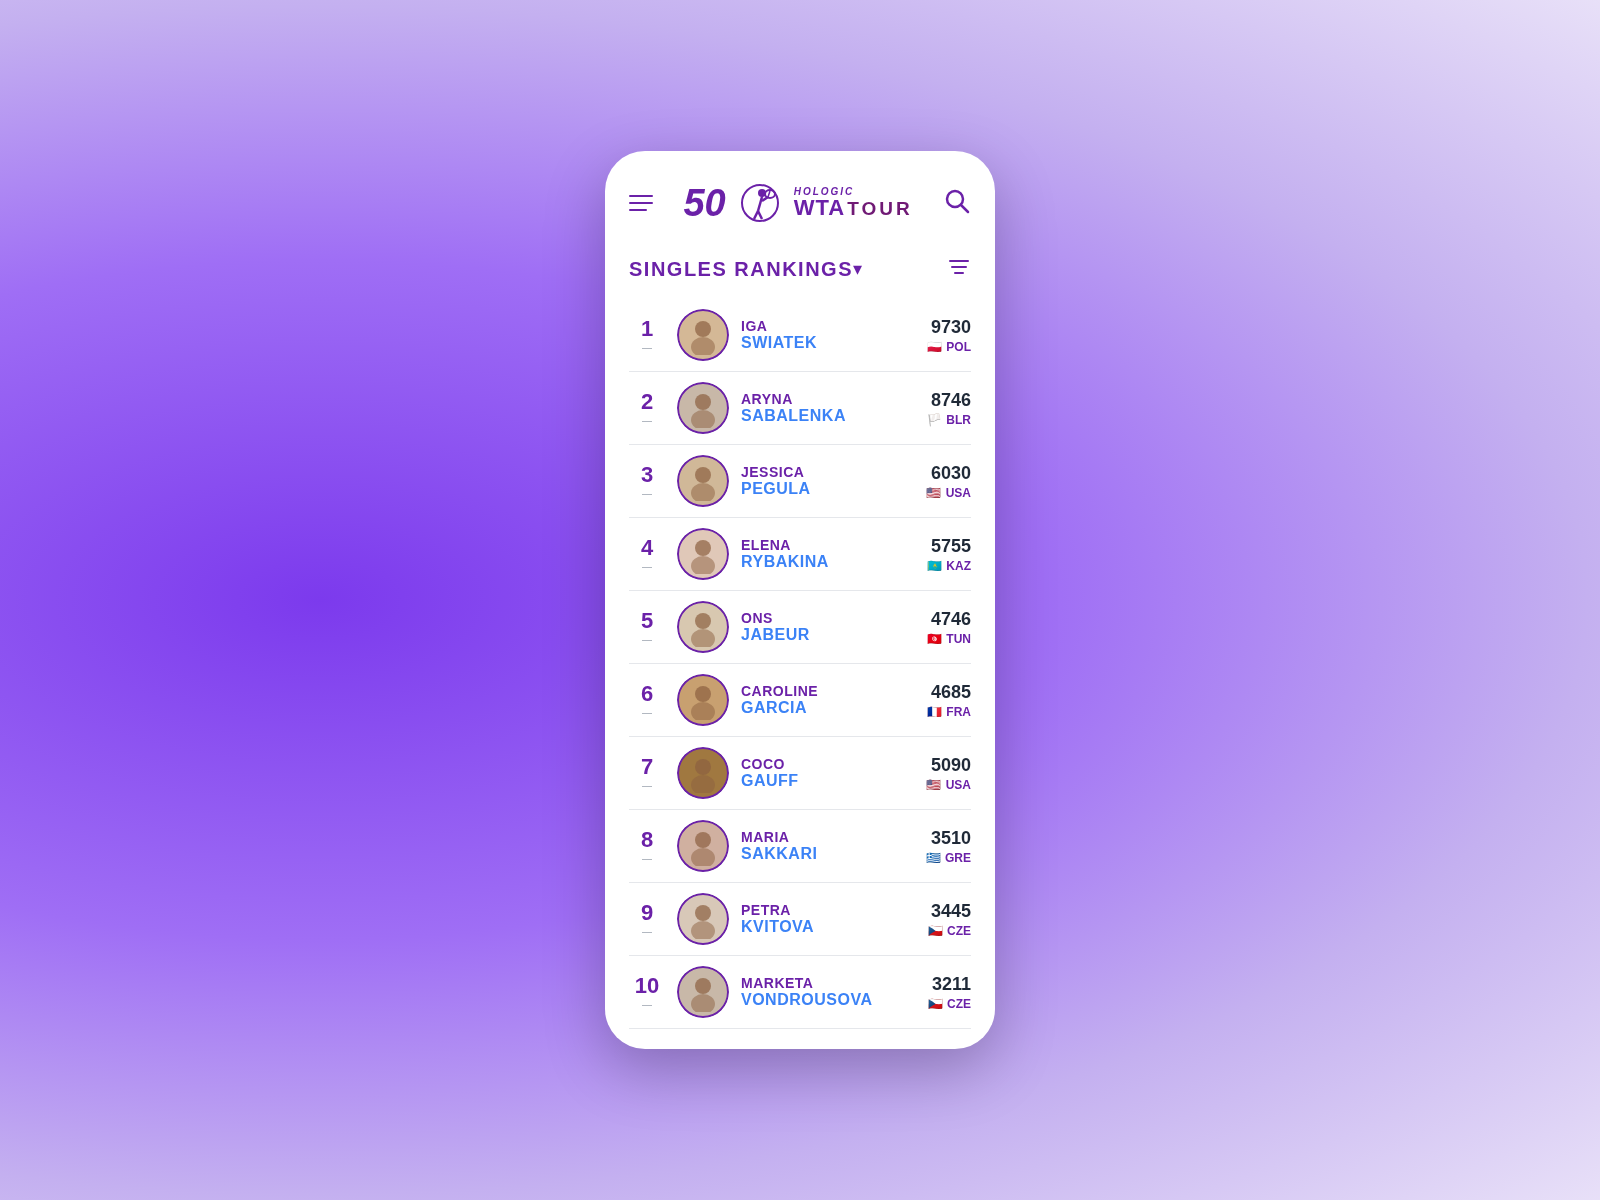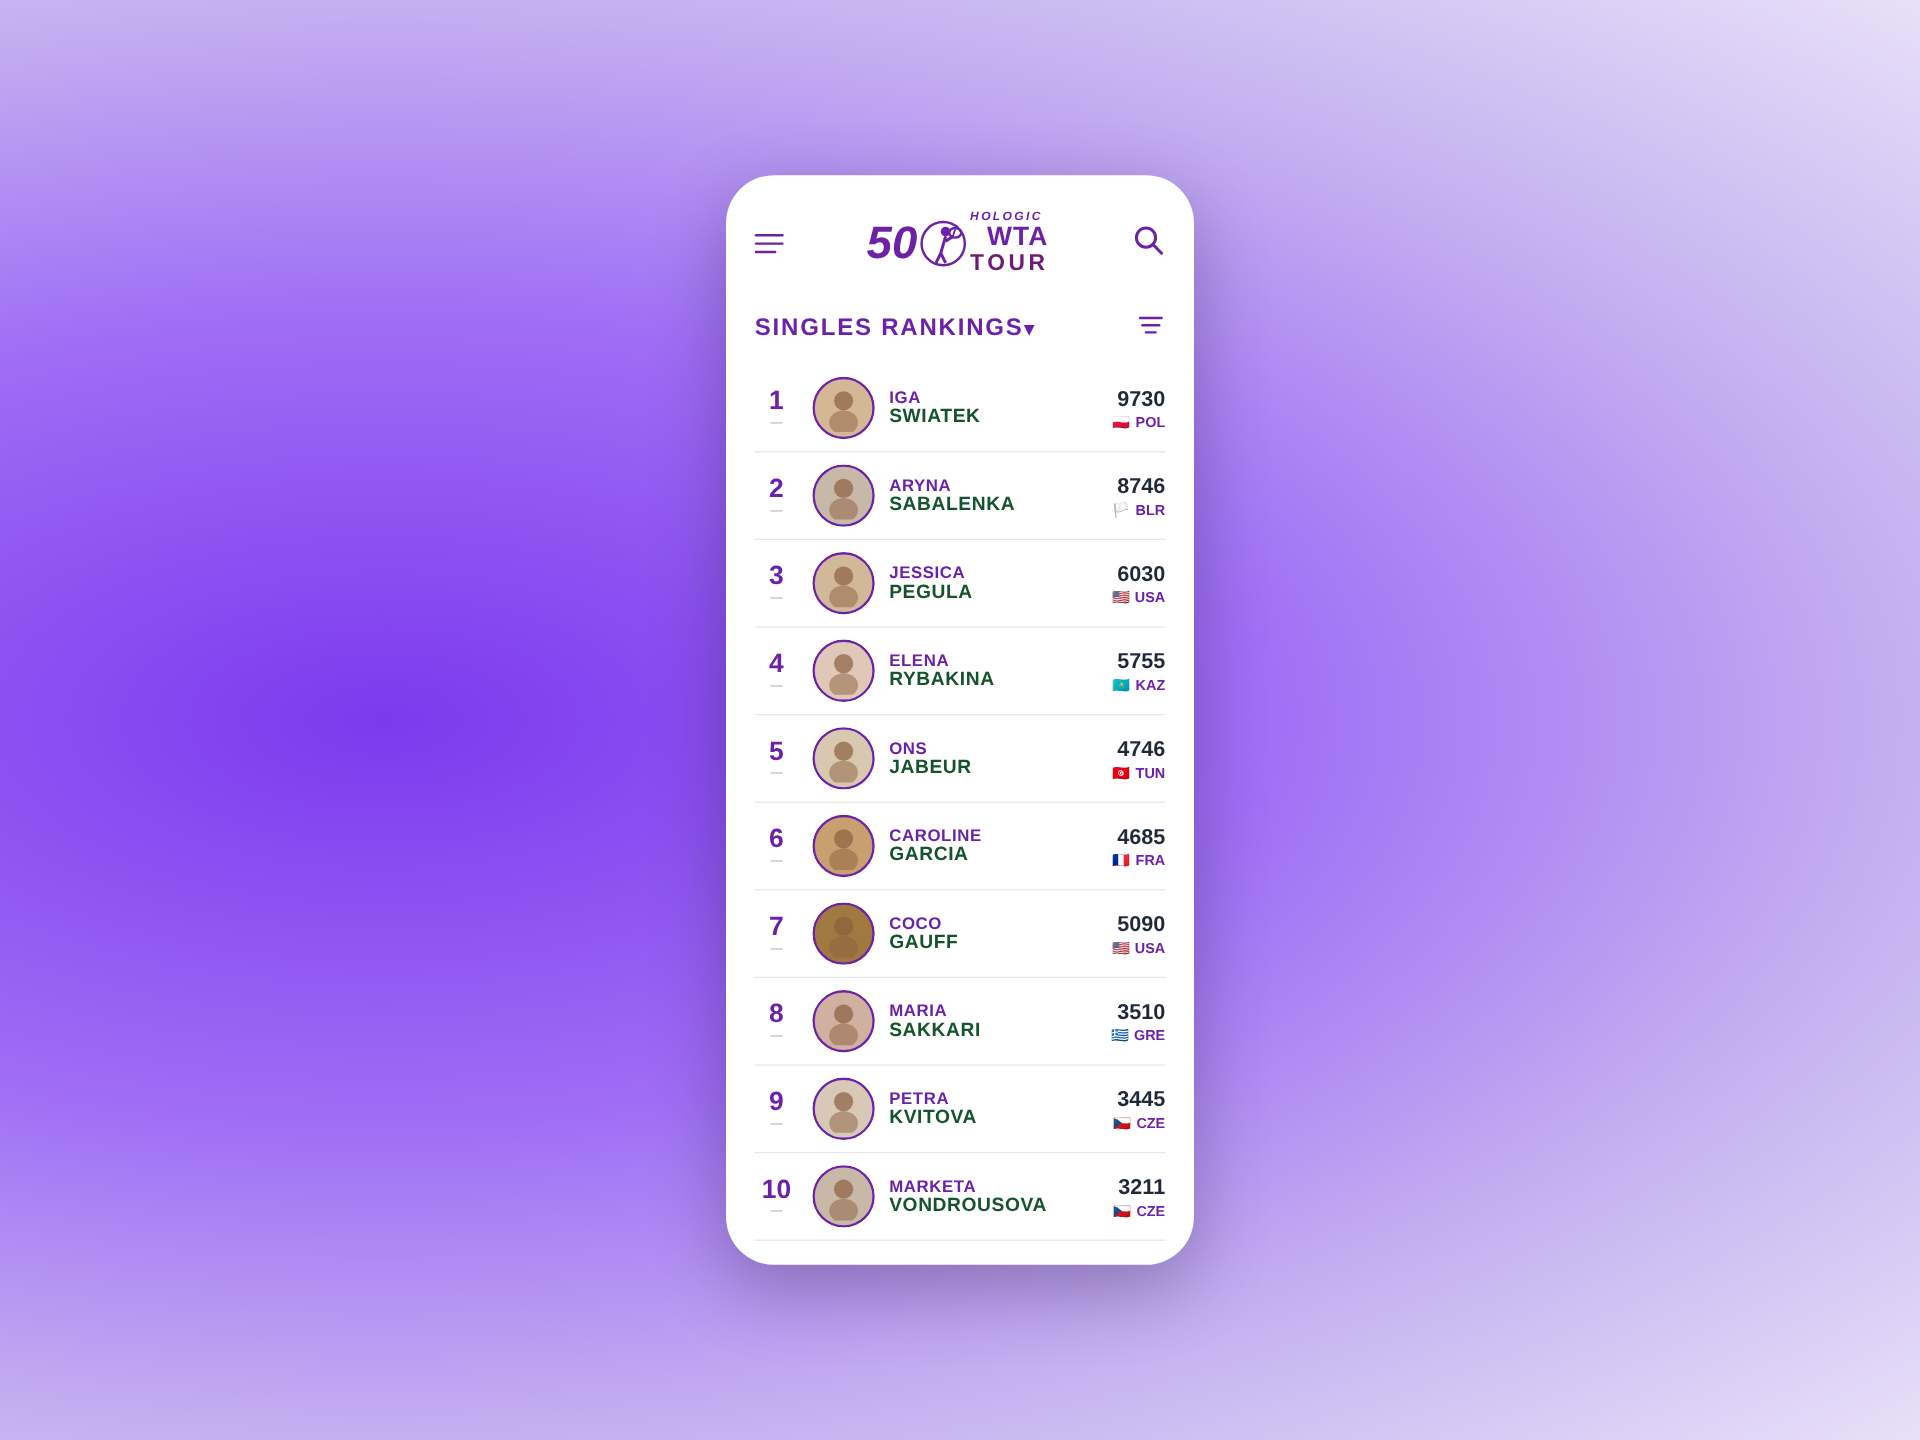--- a/index.html
+++ b/index.html
@@ -175,21 +175,21 @@
       font-size: 14px;
       font-weight: 700;
       color: #6b21a8;
       text-transform: uppercase;
       letter-spacing: 0.5px;
     }
 
     .player-last {
       font-size: 16px;
       font-weight: 900;
-      color: #14532d;
+      color: #3b82f6;
       text-transform: uppercase;
       letter-spacing: 0.5px;
     }
 
     .points-col {
       text-align: right;
     }
 
     .points-value {
       font-size: 18px;
@@ -212,21 +212,21 @@
     .country-code {
       font-size: 12px;
       font-weight: 700;
       color: #6b21a8;
     }
 
     
     .logo-svg-wrap {
       display: flex;
       align-items: center;
-      gap: 2px;
+      gap: 14px;
     }
 
     .logo-number {
       font-size: 38px;
       font-weight: 900;
       color: #6b21a8;
       line-height: 1;
       font-style: italic;
     }
   </style>
@@ -255,21 +255,21 @@
           <line x1="22" y1="16" x2="18" y2="30" stroke="#6b21a8" stroke-width="2.5"></line>
           <line x1="18" y1="30" x2="14" y2="38" stroke="#6b21a8" stroke-width="2.5"></line>
           <line x1="18" y1="30" x2="22" y2="38" stroke="#6b21a8" stroke-width="2.5"></line>
           <line x1="22" y1="20" x2="28" y2="16" stroke="#6b21a8" stroke-width="2.5"></line>
 
           <ellipse cx="30" cy="13" rx="5" ry="4" fill="none" stroke="#6b21a8" stroke-width="2"></ellipse>
           <line x1="28" y1="16" x2="30" y2="10" stroke="#6b21a8" stroke-width="1.5"></line>
         </svg>
         <div class="logo-text-right">
           <span class="logo-hologic">HOLOGIC</span>
-          <div style="display:flex; align-items:flex-end; gap:2px;flex-direction:column;">
+          <div style="display:flex; align-items:center; gap:2px;">
             <span class="logo-wta">WTA</span>
             <span class="logo-tour">TOUR</span>
           </div>
         </div>
       </div>
 
       <div class="search-icon-btn">
         <svg width="28" height="28" viewBox="0 0 28 28" fill="none">
           <circle cx="12" cy="12" r="8" stroke="#6b21a8" stroke-width="2.5"></circle>
           <line x1="18" y1="18" x2="25" y2="25" stroke="#6b21a8" stroke-width="2.5" stroke-linecap="round"></line>

